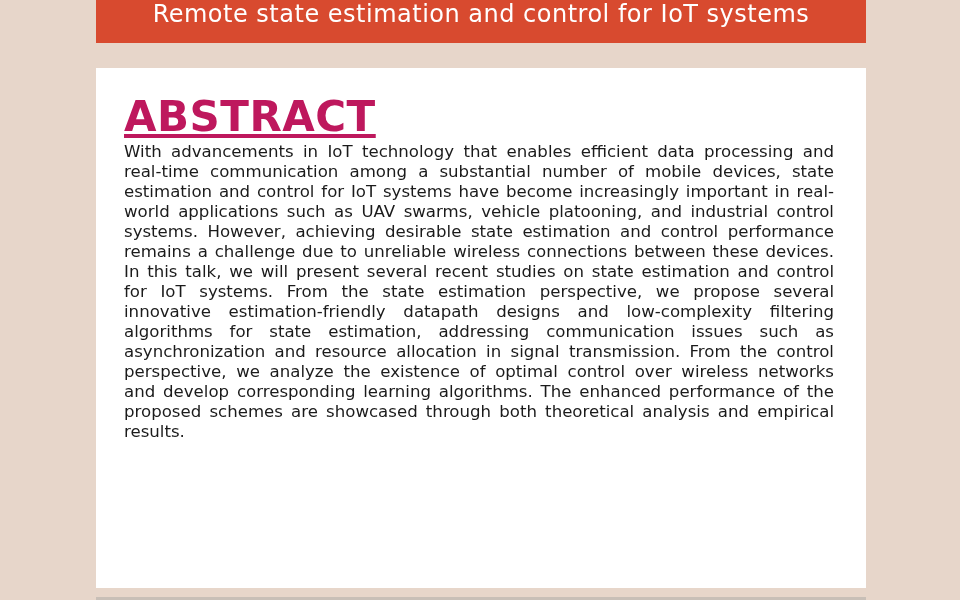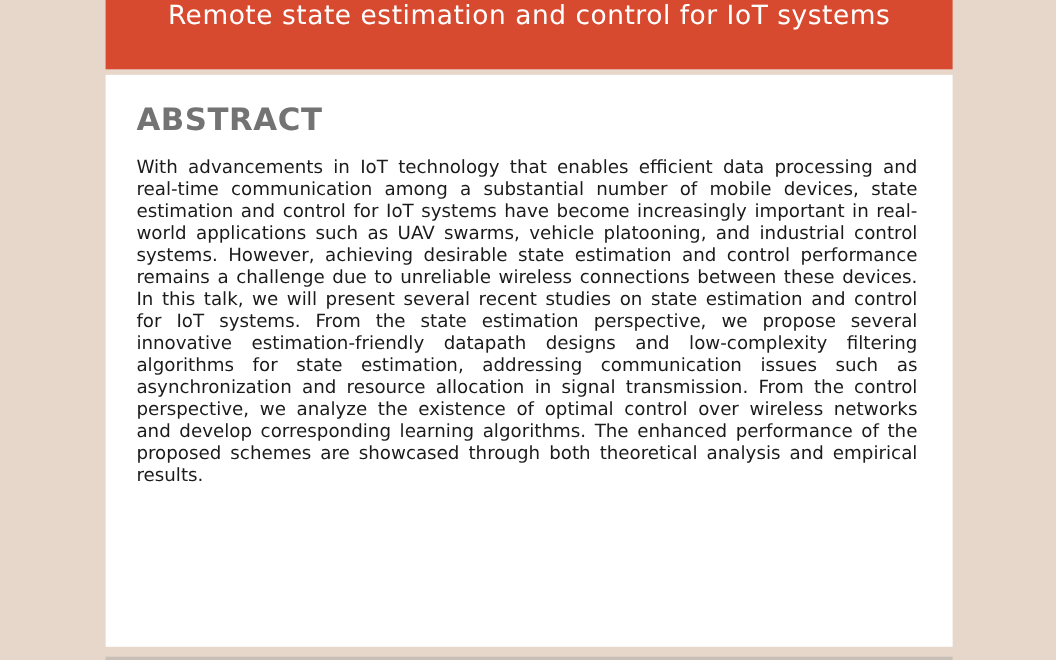--- a/index.html
+++ b/index.html
@@ -19,21 +19,21 @@
     inset: 0;
     width: 960px;
     height: 600px;
     background: #E7D6CA;
   }
   .title-banner {
     position: absolute;
     left: 96px;
     top: 0;
     width: 770px;
-    height: 63px;
+    height: 43px;
     background: #D84A2F;
   }
   .banner-title {
     position: absolute;
     left: 0;
     top: 0;
     width: 100%;
     text-align: center;
     color: #FFFFFF;
     font-size: 24px;
@@ -47,25 +47,26 @@
     left: 96px;
     top: 68px;
     width: 770px;
     height: 520px;
     background: #FFFFFF;
   }
   .abstract-heading {
     position: absolute;
     left: 28px;
     top: 24px;
-    font-size: 28px;
+    font-size: 42px;
     font-weight: 700;
-    color: #737373;
+    color: #be185d;
     letter-spacing: 0.5px;
     font-family: "DejaVu Sans", sans-serif;
+    text-decoration: underline;
   }
   .abstract-body {
     position: absolute;
     left: 28px;
     top: 74px;
     width: 710px;
     font-size: 16.6px;
     line-height: 20px;
     color: #1B1B1B;
     text-align: justify;

